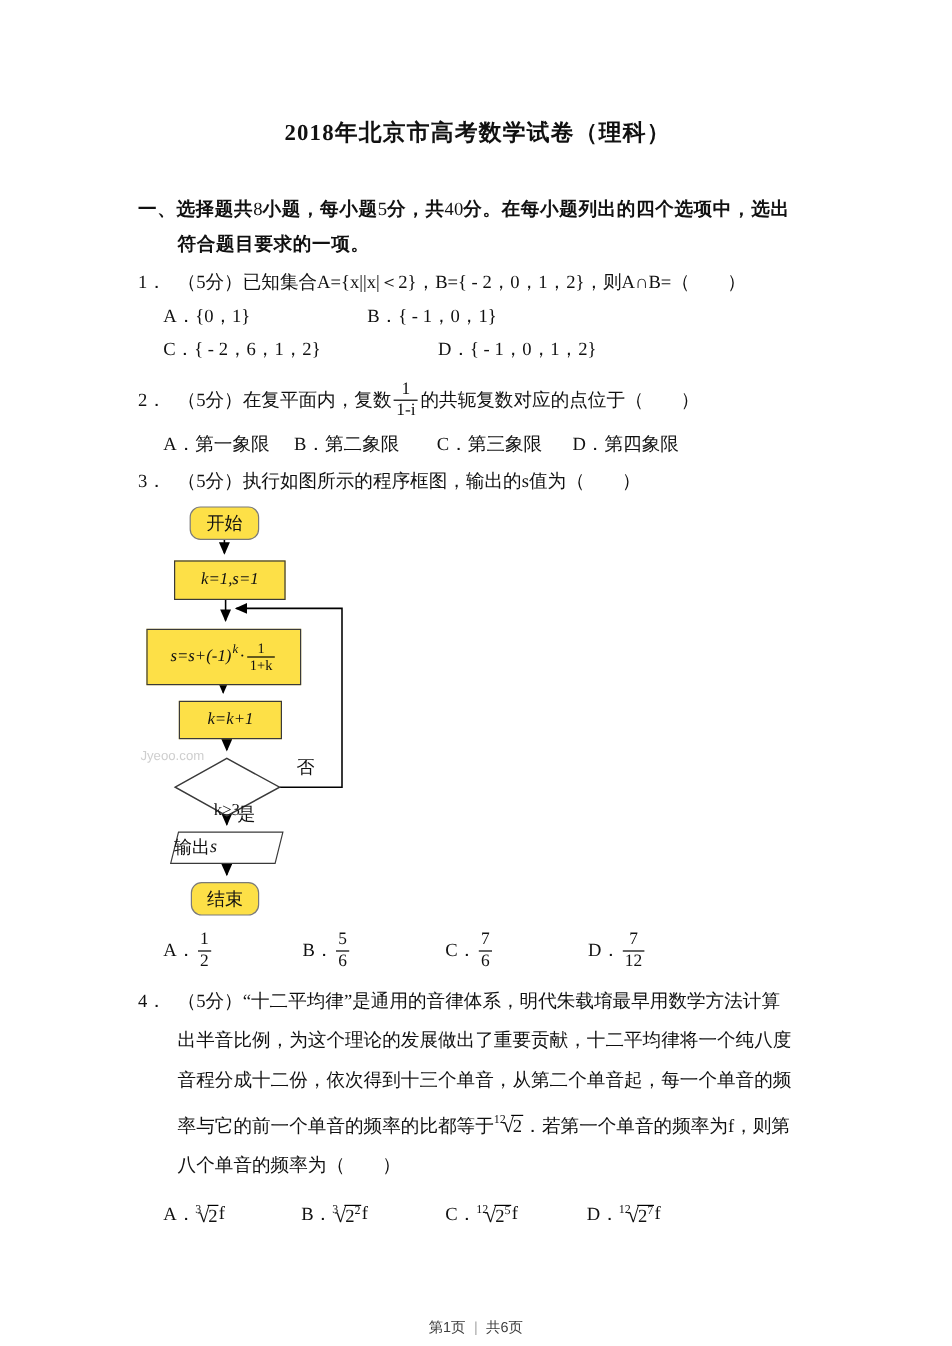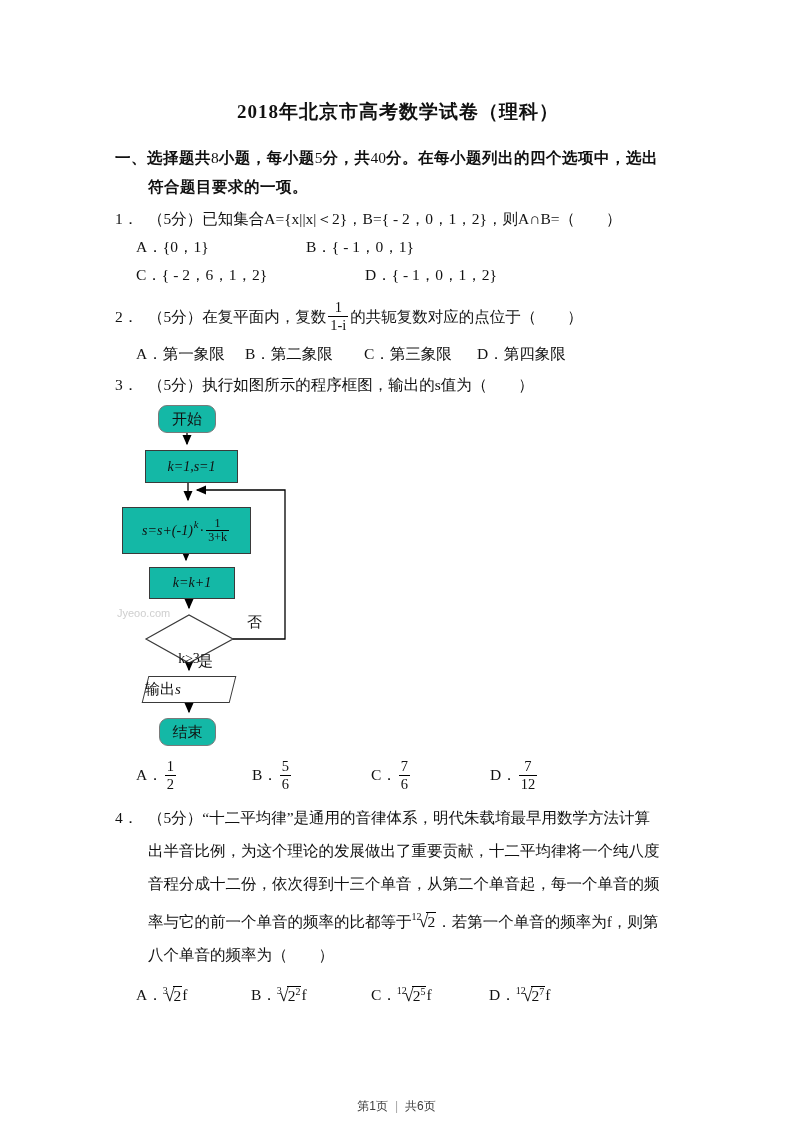--- a/index.html
+++ b/index.html
@@ -1,21 +1,21 @@
 <!DOCTYPE html>
 <html><head>
 <meta charset="utf-8">
 <style>
   html,body{margin:0;padding:0;}
   body{
     width:793px;height:1122px;background:#ffffff;position:relative;overflow:hidden;
     font-family:"Liberation Serif","DejaVu Serif",serif;color:#111;
   }
   .content{position:absolute;left:115px;top:98px;width:566px;}
-  .title{font-size:19px;font-weight:bold;text-align:center;margin:0 0 17px 0;line-height:28px;letter-spacing:1px;}
+  .title{font-size:19px;font-weight:bold;text-align:center;margin:0 0 34px 0;line-height:28px;letter-spacing:1px;}
   .heading{font-size:15.5px;font-weight:bold;line-height:29px;font-family:"Liberation Sans","DejaVu Sans",sans-serif;letter-spacing:0.5px;}
   .heading .digit{font-family:"Liberation Serif","DejaVu Serif",serif;font-weight:normal;letter-spacing:0;}
   .indent2{padding-left:33px;}
   .q{display:flex;font-size:15.5px;line-height:29px;}
   .qnum{width:33px;flex:none;}
   .qbody{flex:1;}
   .q2row{display:flex;align-items:center;height:48px;margin-top:3px;}
   .opts{display:flex;padding-left:21px;font-size:15.5px;line-height:28px;}
   .optsfrac{display:flex;padding-left:21px;font-size:15.5px;align-items:center;height:42px;}
   .optcell{display:inline-flex;align-items:center;white-space:nowrap;}
@@ -31,21 +31,21 @@
   .rad-idx{font-size:10px;vertical-align:7px;margin-right:-3px;}
   .rad-sign{font-size:18px;}
   .rad-body{border-top:1px solid #000;margin-left:-2px;padding:0 1px;}
   .rad-exp{font-size:10px;vertical-align:6px;}
   
   .para4 .pline{font-size:15.5px;line-height:33px;}
   .q4opts{margin-top:4px;display:flex;padding-left:21px;font-size:15.5px;align-items:center;height:40px;}
   
   .flow{position:relative;width:320px;height:352px;margin-top:1px;}
   .flow-svg{position:absolute;left:0;top:0;}
-  .fbox{position:absolute;border:1px solid #3a3a3a;background:#14b8a6;display:flex;align-items:center;justify-content:center;font-size:14px;box-sizing:border-box;}
+  .fbox{position:absolute;border:1px solid #3a3a3a;background:#fde047;display:flex;align-items:center;justify-content:center;font-size:14px;box-sizing:border-box;}
   .rounded{border-radius:9px;border-color:#7a7a7a;font-size:15px;}
   .cexp{font-size:10.5px;font-style:italic;transform:translateY(-6px);margin:0 1px;}
   .flabel{position:absolute;font-size:15px;}
   .cond{display:flex;align-items:center;justify-content:center;font-size:14px;margin-top:20px;}
   .fpara{position:absolute;}
   .para-bg{position:absolute;left:0;top:0;right:0;bottom:0;border:1px solid #3a3a3a;transform:skewX(-14deg);background:#fff;}
   .para-label{position:absolute;left:0;top:0;width:100%;height:100%;display:flex;align-items:center;justify-content:flex-start;font-size:15px;}
   .watermark{position:absolute;left:2px;top:172px;font-size:11px;color:rgba(190,190,190,0.75);font-family:"Liberation Sans",sans-serif;margin-top:35px;}
   .footer{position:absolute;top:1098px;left:0;width:100%;text-align:center;font-size:12px;color:#3c3c3c;font-family:"Liberation Sans","DejaVu Sans",sans-serif;}
   .footer .sep{color:#a8a8a8;margin:0 7px;}
@@ -138,21 +138,21 @@
     <div class="fbox rounded" style="left:43px;top:5px;width:58px;height:28px">开始</div>
     <div class="fbox" style="left:30px;top:50px;width:93px;height:33px">
         <i>k=1,s=1</i>
       </div>
     <div class="fbox" style="left:7px;top:107px;width:129px;height:47px">
       <i>s=s+(-1)</i>
         <span class="cexp">k</span>
         <span>·</span>
         <span class="frac fsm">
           <span class="fn">1</span>
-          <span class="fd">3+k</span>
+          <span class="fd">1+k</span>
         </span>
     </div>
     <div class="fbox" style="left:34px;top:167px;width:86px;height:32px">
         <i>k=k+1</i>
       </div>
     <div class="flabel cond" style="left:44px;top:228px;width:60px;height:22px">k≥3</div>
     <div class="flabel" style="left:132px;top:213px">否</div>
     <div class="flabel" style="left:83px;top:252px">是</div>
     <div class="fpara" style="left:30px;top:276px;width:88px;height:27px">
       <span class="para-bg"></span>

